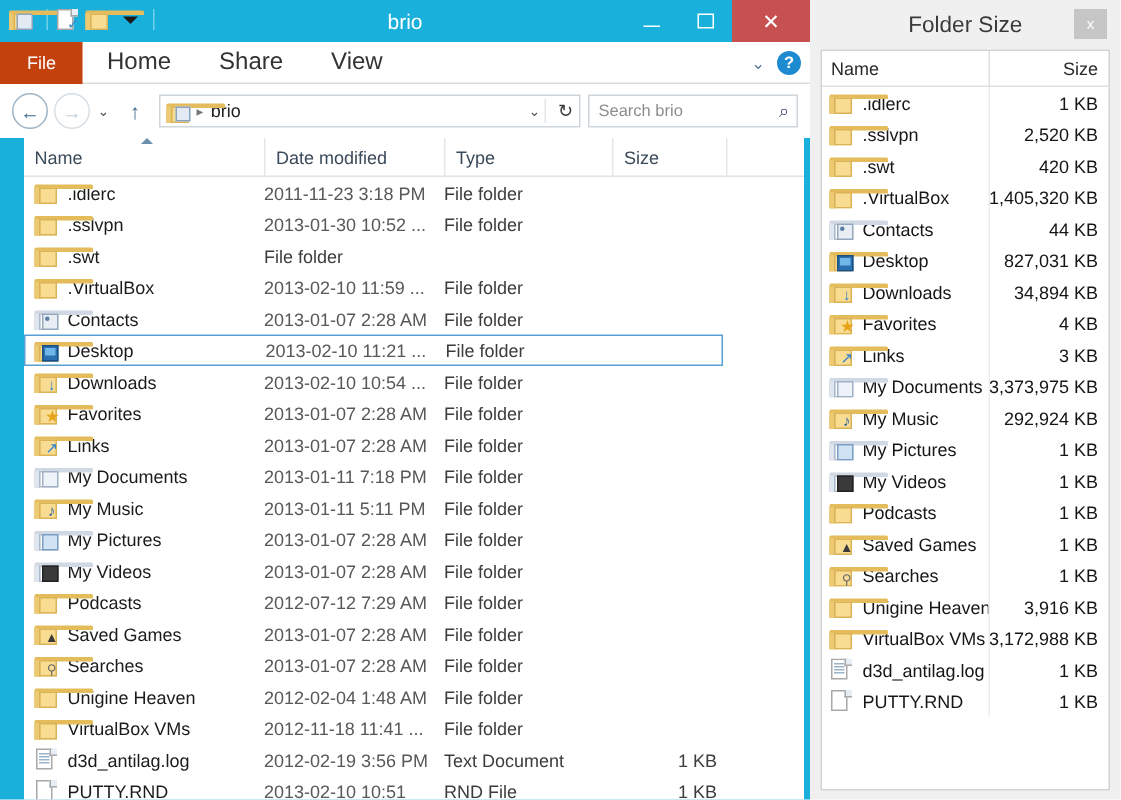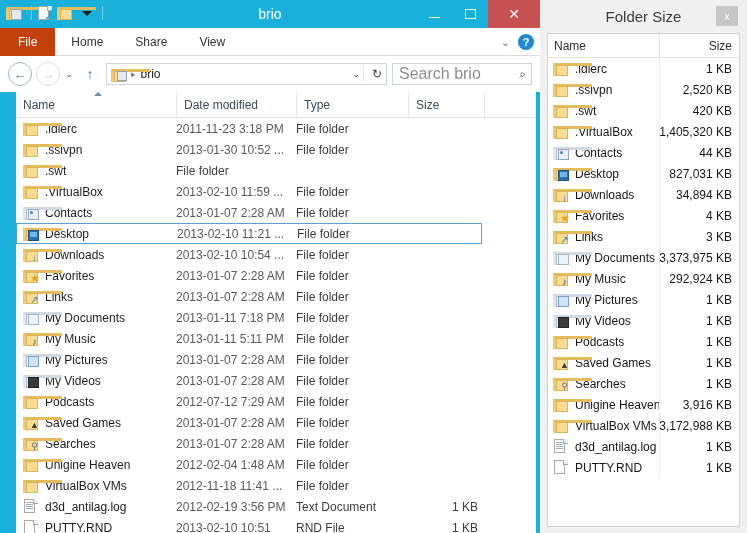--- a/index.html
+++ b/index.html
@@ -36,21 +36,21 @@
   .maxbox{width:11px;height:10px;border:1px solid #fff;box-sizing:border-box;}
   .xg{font-size:14px;line-height:1;color:#fff;}
 
   
   .ribbon{
     position:absolute;left:0;top:28px;width:540px;height:28px;
     background:#ffffff;border-bottom:1px solid #dcdcdc;box-sizing:border-box;
   }
   .tabs{display:flex;height:28px;align-items:stretch;}
   .tab{
-    padding:0 16px;display:flex;align-items:center;font-size:12px;color:#333;
+    padding:0 16px;display:flex;align-items:center;font-size:16px;color:#333;
   }
   .tab.file{background:#c2410c;color:#fff;font-size:12px;padding:0 18px;}
   .ribbon-right{position:absolute;right:6px;top:0;height:28px;display:flex;align-items:center;gap:8px;}
   .chev{color:#5a7a9a;font-size:11px;}
   .helpq{
     width:16px;height:16px;border-radius:50%;background:#1e8bd0;color:#fff;
     font-size:11px;font-weight:bold;display:flex;align-items:center;justify-content:center;
   }
 
   
@@ -69,21 +69,21 @@
   .crumb-icon{margin:0 4px 0 4px;display:flex;align-items:center;}
   .crumb-arrow{color:#777;font-size:9px;margin-right:5px;}
   .crumb-text{font-size:12px;color:#222;}
   .addr-chev{position:absolute;right:26px;top:0;height:20px;display:flex;align-items:center;color:#4a4a4a;font-size:9px;}
   .addr-sep{position:absolute;right:22px;top:2px;width:1px;height:16px;background:#e2e6e9;}
   .addr-refresh{position:absolute;right:4px;top:0;height:20px;display:flex;align-items:center;color:#3a3a3a;font-size:12px;}
   .searchbox{
     width:140px;height:22px;border:1px solid #cfd6db;background:#fff;margin-left:5px;
     display:flex;align-items:center;box-sizing:border-box;position:relative;
   }
-  .searchbox .ph{font-size:16px;color:#8d8d8d;padding-left:6px;}
+  .searchbox .ph{font-size:11px;color:#8d8d8d;padding-left:6px;}
   .searchbox .mag{position:absolute;right:5px;top:3px;font-size:12px;color:#41506b;}
 
   
   .colhead{
     position:absolute;left:16px;top:92px;width:520px;height:26px;background:#fff;
     border-bottom:1px solid #e2e2e2;box-sizing:border-box;display:flex;align-items:center;
     font-size:12px;color:#3b4a5a;
   }
   .ch{position:relative;height:26px;display:flex;align-items:center;box-sizing:border-box;}
   .ch + .ch{border-left:1px solid #e6e6e6;}

